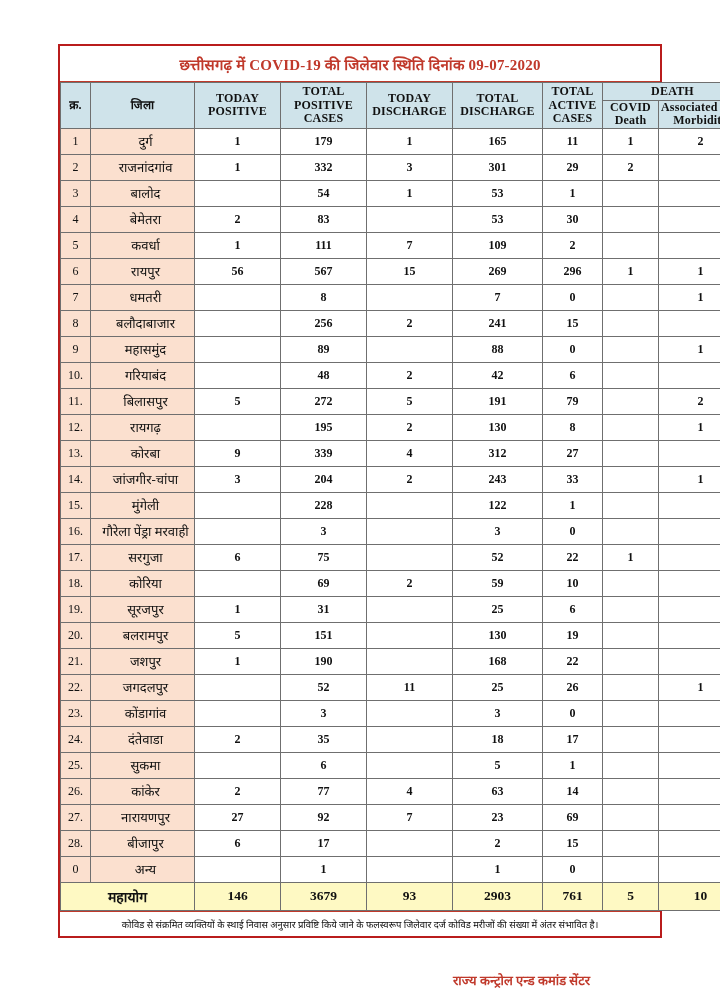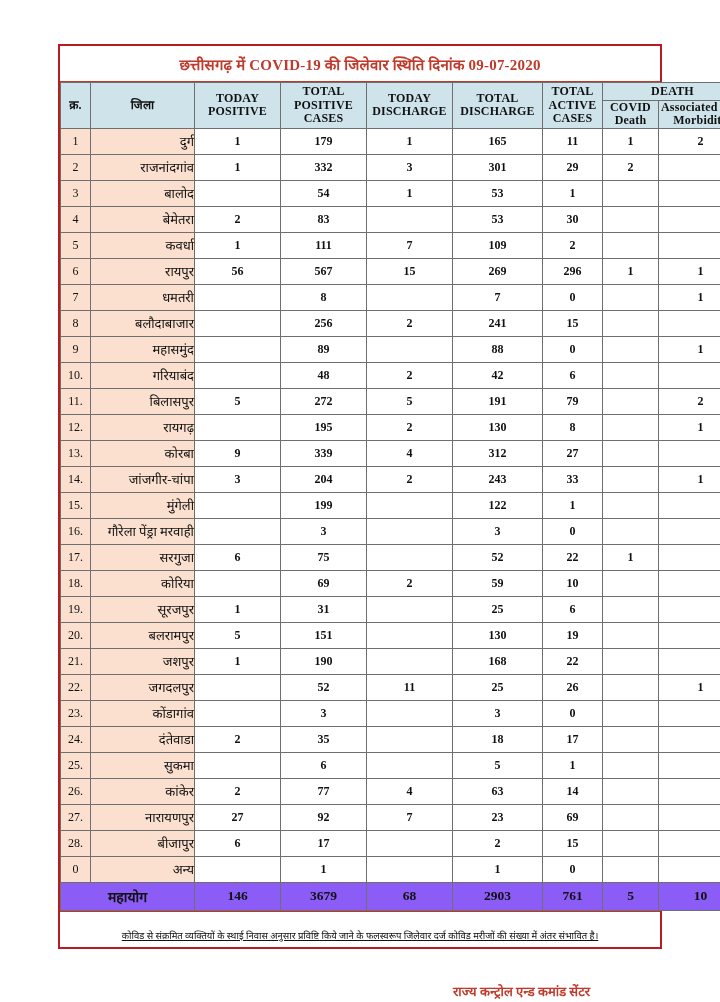--- a/index.html
+++ b/index.html
@@ -75,42 +75,41 @@
     background: #ffffff;
   }
   tbody td.sn {
     background: #fbe0cf;
     font-weight: normal;
     font-size: 12px;
     text-align: center;
   }
   tbody td.dist {
     background: #fbe0cf;
-    text-align: right;
+    text-align: center;
     padding-left: 6px;
     font-weight: normal;
     font-size: 13px;
   }
   tbody tr.total td {
-    background: #8b5cf6;
+    background: #fef9c3;
     font-weight: bold;
     height: 27px;
     font-size: 13.5px;
   }
   tbody tr.total td.total-label {
     text-align: center;
     font-size: 14px;
   }
   .note {
     border-top: 1.5px solid #c0392b;
     font-size: 9.5px;
     text-align: center;
-    padding: 17px 6px 5px 6px;
+    padding: 6px 6px 5px 6px;
     color: #111;
-    text-decoration: underline;
   }
   .footer {
     margin-top: 34px;
     text-align: right;
     padding-right: 72px;
     color: #c0392b;
     font-weight: bold;
     font-size: 13px;
     line-height: 1.45;
   }
@@ -304,21 +303,21 @@
             <td>2</td>
             <td>243</td>
             <td>33</td>
             <td></td>
             <td>1</td>
           </tr>
           <tr>
             <td class="sn">15.</td>
             <td class="dist">मुंगेली</td>
             <td></td>
-            <td>199</td>
+            <td>228</td>
             <td></td>
             <td>122</td>
             <td>1</td>
             <td></td>
             <td></td>
           </tr>
           <tr>
             <td class="sn">16.</td>
             <td class="dist">गौरेला पेंड्रा मरवाही</td>
             <td></td>
@@ -469,21 +468,21 @@
             <td></td>
             <td>1</td>
             <td>0</td>
             <td></td>
             <td></td>
           </tr>
           <tr class="total">
             <td class="total-label" colspan="2">महायोग</td>
             <td>146</td>
             <td>3679</td>
-            <td>68</td>
+            <td>93</td>
             <td>2903</td>
             <td>761</td>
             <td>5</td>
             <td>10</td>
           </tr>
         </tbody>
     </table>
 
     <div class="note">कोविड से संक्रमित व्यक्तियों के स्थाई निवास अनुसार प्रविष्टि किये जाने के फलस्वरूप जिलेवार दर्ज कोविड मरीजों की संख्या में अंतर संभावित है।</div>
   </div>

